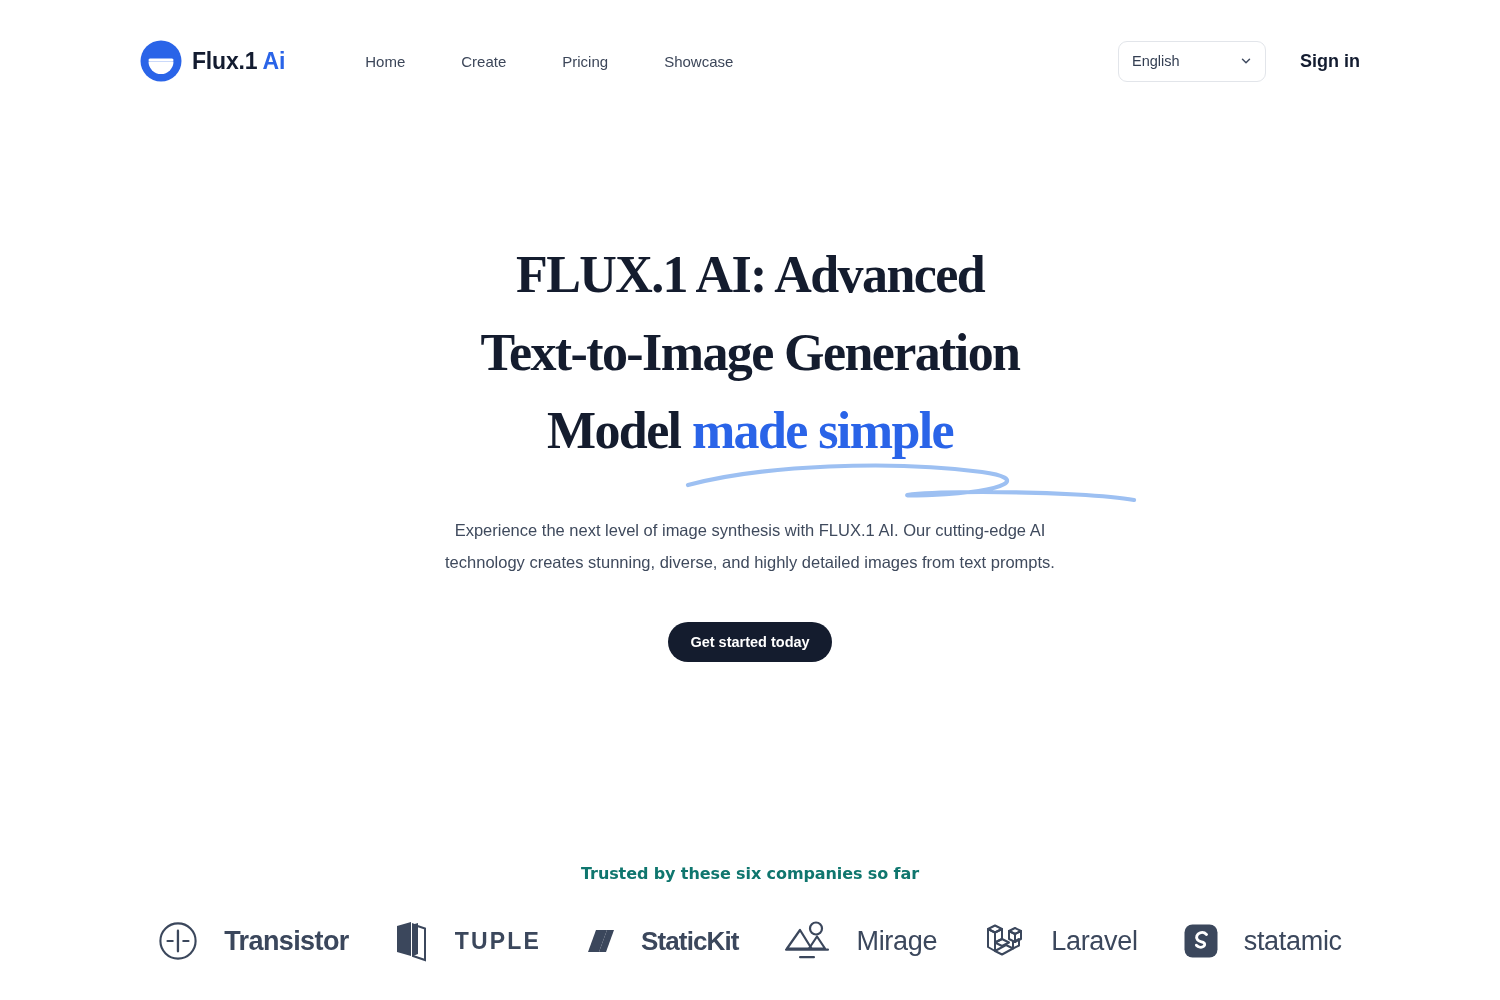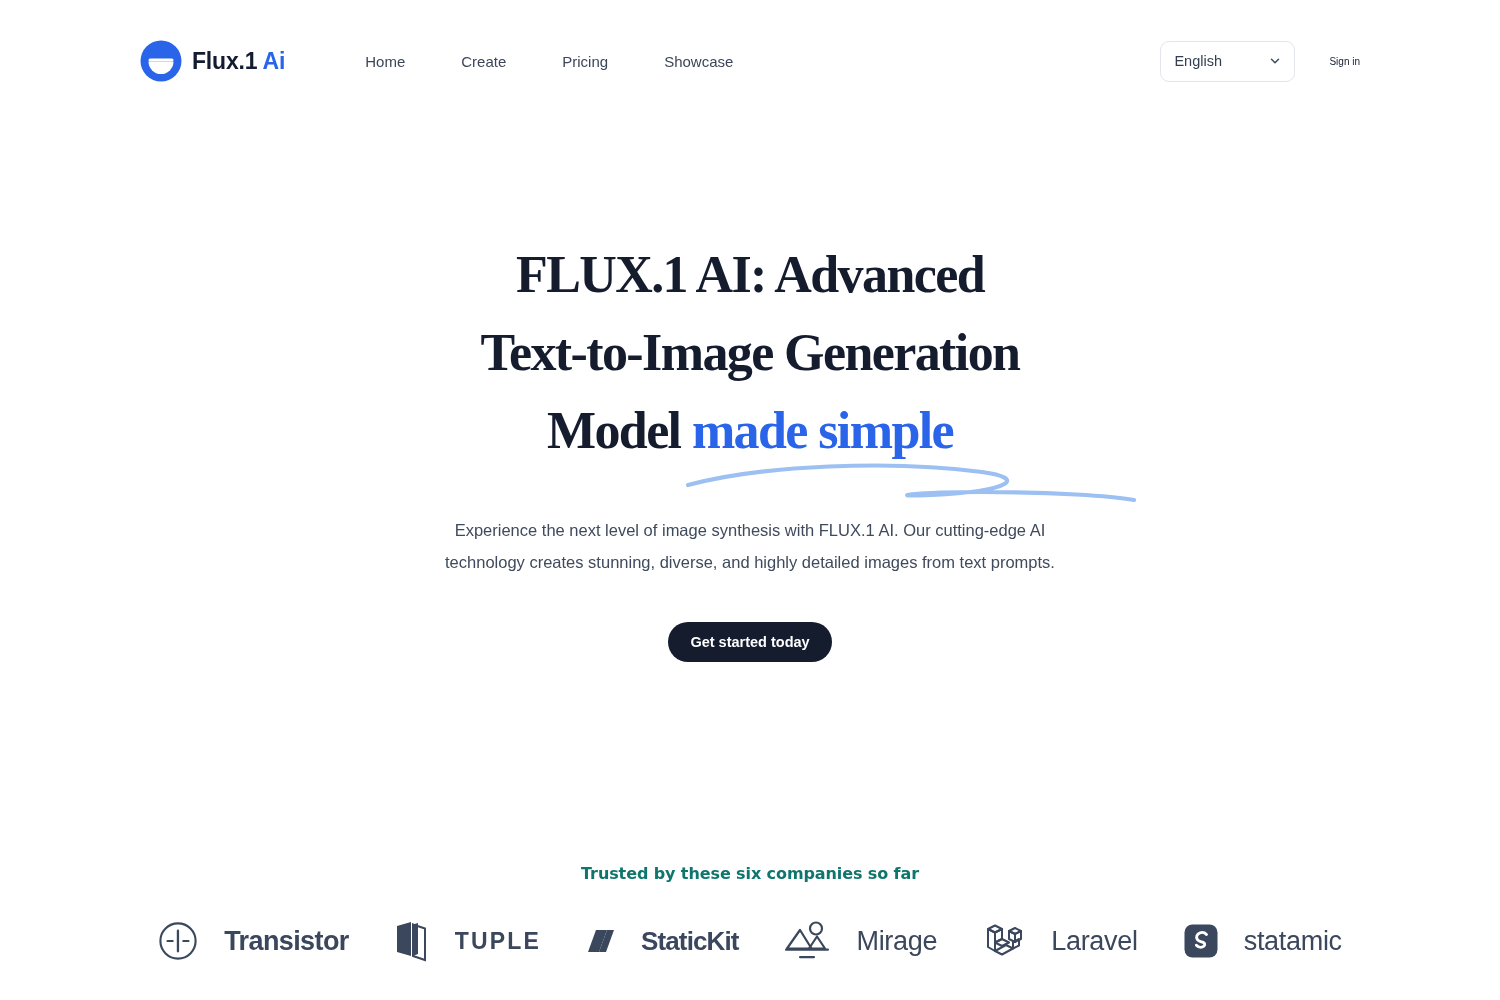--- a/index.html
+++ b/index.html
@@ -65,43 +65,43 @@
   .nav a:first-child { padding-left: 18px; }
 
   .header-right {
     margin-left: auto;
     display: flex;
     align-items: center;
     gap: 34px;
   }
   .lang-select {
     position: relative;
-    width: 135px;
+    width: 148px;
     height: 41px;
     border: 1px solid #e2e5ea;
     border-radius: 9px;
     background: #fff;
     display: flex;
     align-items: center;
     padding: 0 13px;
   }
   .lang-select .lang-label {
     font-size: 14.5px;
     color: #333e52;
   }
   .chev {
     position: absolute;
     right: 12px;
     top: 50%;
     transform: translateY(-50%);
     width: 14px; height: 14px;
   }
   .signin {
-    font-size: 10px;
-    font-weight: 400;
+    font-size: 18px;
+    font-weight: 700;
     color: #131c30;
     text-decoration: none;
     white-space: nowrap;
   }
 
   
   .hero {
     position: absolute;
     top: 236px;
     left: 0;

